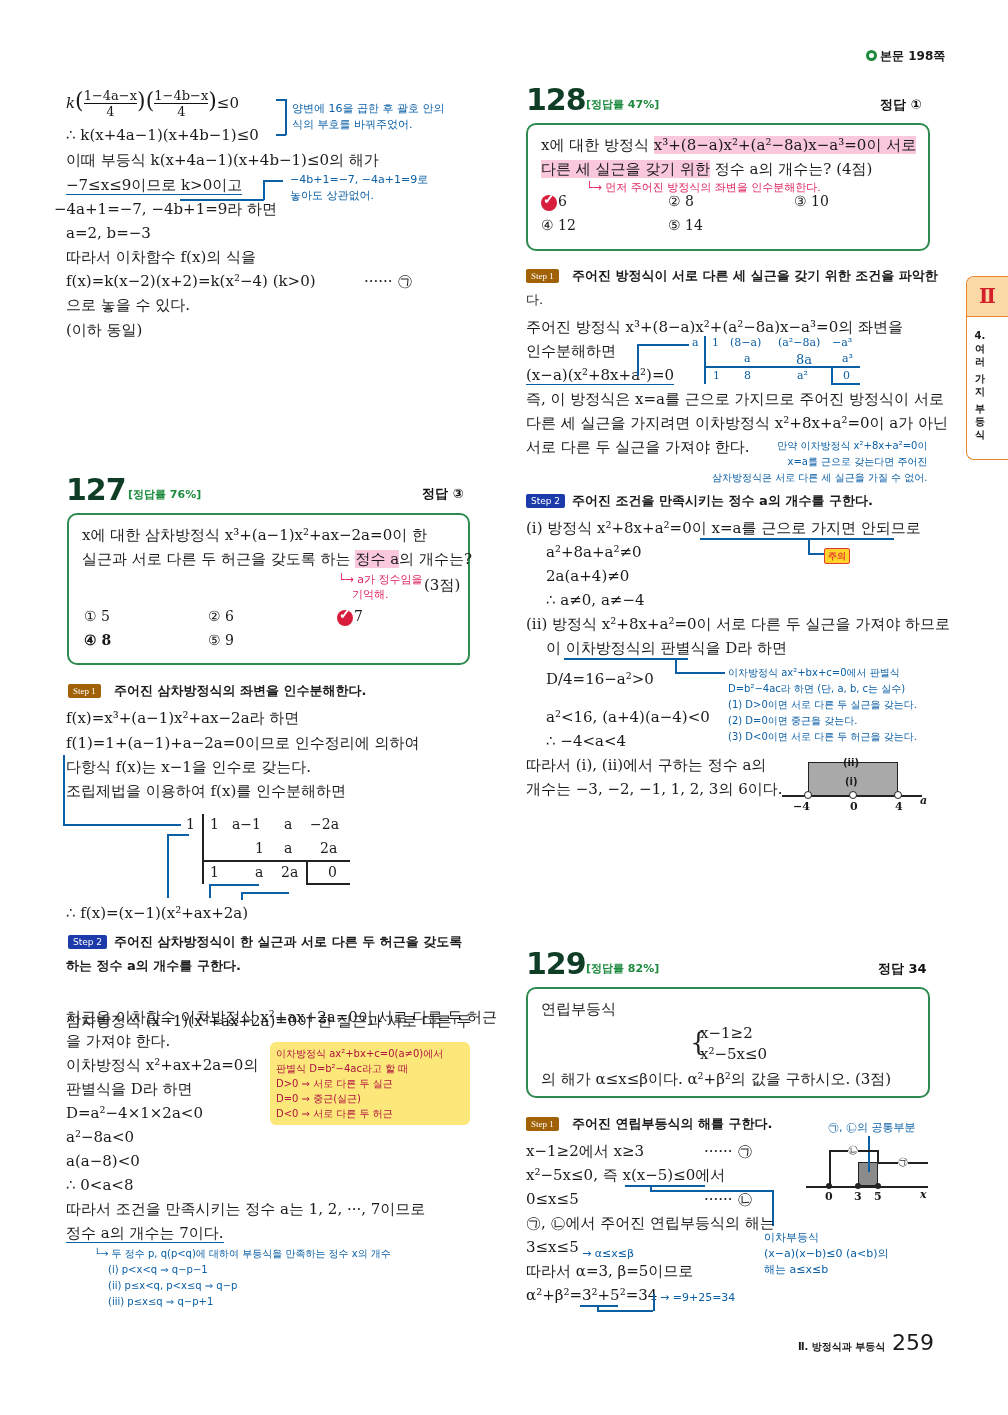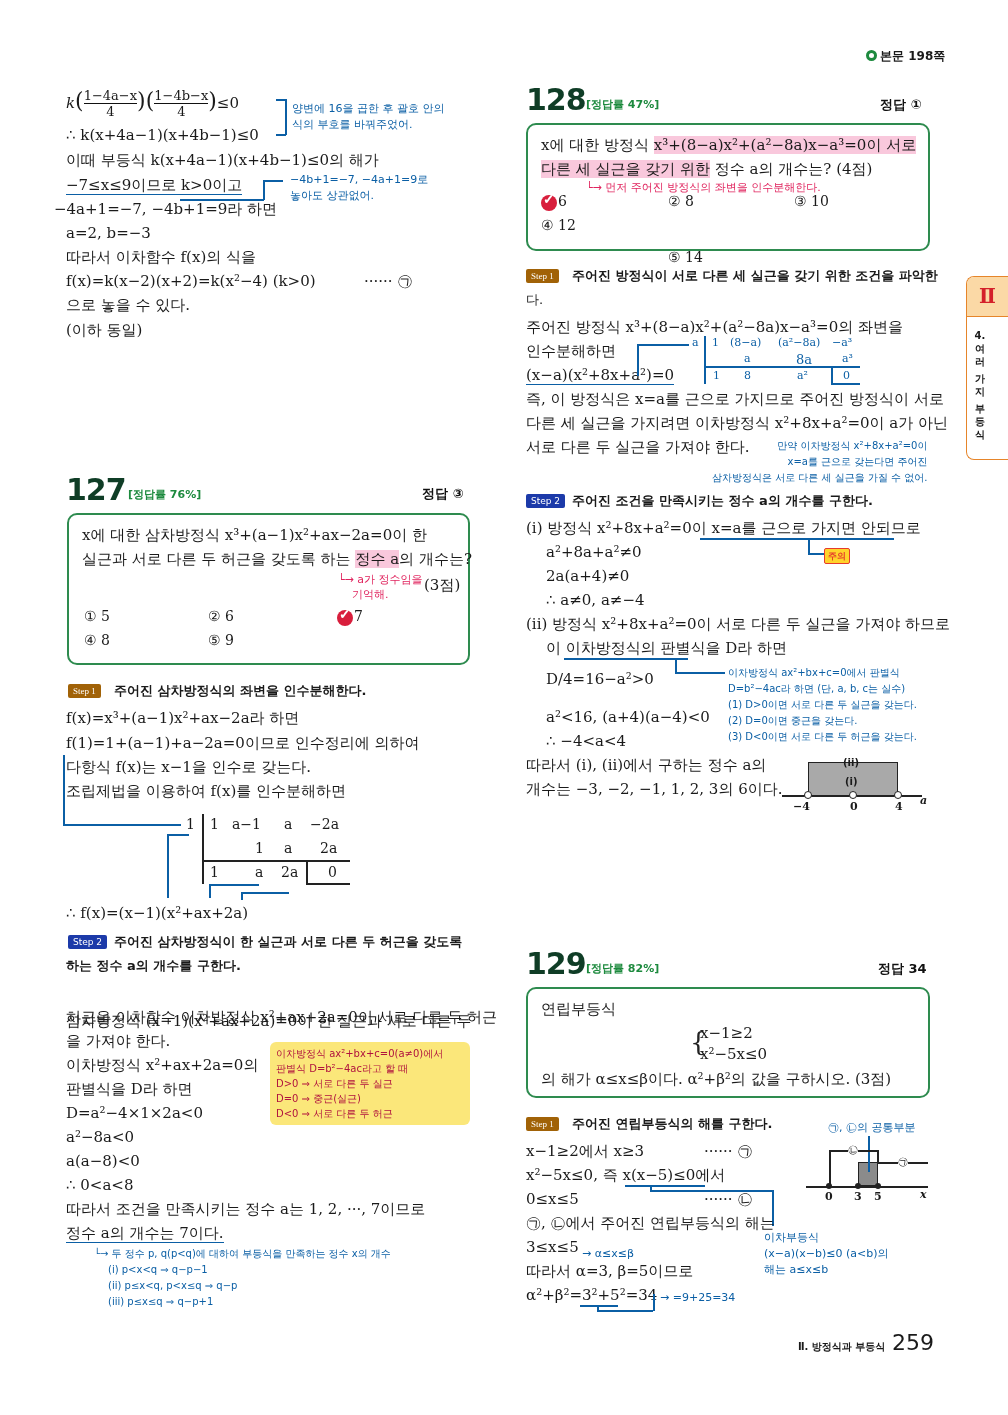--- a/index.html
+++ b/index.html
@@ -80,21 +80,21 @@
 
   <div class="qbox" style="left:67px;top:513px;width:403px;height:152px;"></div>
   <div class="line" style="left:82px;top:524px;">x에 대한 삼차방정식 x³+(a−1)x²+ax−2a=0이 한</div>
   <div class="line" style="left:82px;top:548px;"><span>실근과 서로 다른 두 허근을 갖도록 하는 </span><span class="hl-pink">정수 a</span><span>의 개수는?</span></div>
   <div class="pink-note" style="left:338px;top:572px;">└→ <span>a가 정수임을</span><br>&nbsp;&nbsp;&nbsp;&nbsp;<span>기억해.</span></div>
   <div class="line" style="left:424px;top:574px;">(3점)</div>
   <div class="choice" style="left:84px;top:608px;">① 5</div>
   <div class="choice" style="left:208px;top:608px;">② 6</div>
   <div class="check" style="left:337px;top:610px;"></div>
   <div class="choice" style="left:354px;top:608px;">7</div>
-  <div class="choice" style="left:84px;top:632px;">④ 8</div>
+  <div class="choice" style="left:84px;top:632px;font-weight:bold;">④ 8</div>
   <div class="choice" style="left:208px;top:632px;">⑤ 9</div>
 
   <span class="step step1" style="left:68px;top:684px;">Step 1</span>
   <div class="step-title" style="left:114px;top:682px;">주어진 삼차방정식의 좌변을 인수분해한다.</div>
   <div class="line" style="left:66px;top:707px;">f(x)=x³+(a−1)x²+ax−2a라 하면</div>
   <div class="line" style="left:66px;top:732px;">f(1)=1+(a−1)+a−2a=0이므로 인수정리에 의하여</div>
   <div class="line" style="left:66px;top:756px;">다항식 f(x)는 x−1을 인수로 갖는다.</div>
   <div class="line" style="left:66px;top:780px;">조립제법을 이용하여 f(x)를 인수분해하면</div>
 
   <div>
@@ -163,21 +163,21 @@
 
   <div class="qbox" style="left:526px;top:123px;width:404px;height:128px;"></div>
   <div class="line" style="left:541px;top:134px;"><span>x에 대한 방정식 </span><span class="hl-pink">x³+(8−a)x²+(a²−8a)x−a³=0이 서로</span></div>
   <div class="line" style="left:541px;top:158px;"><span class="hl-pink">다른 세 실근을 갖기 위한</span><span> 정수 a의 개수는? (4점)</span></div>
   <div class="pink-note" style="left:586px;top:180px;">└→ <span>먼저 주어진 방정식의 좌변을 인수분해한다.</span></div>
   <div class="check" style="left:541px;top:195px;"></div>
   <div class="choice" style="left:558px;top:193px;">6</div>
   <div class="choice" style="left:668px;top:193px;">② 8</div>
   <div class="choice" style="left:794px;top:193px;">③ 10</div>
   <div class="choice" style="left:541px;top:217px;">④ 12</div>
-  <div class="choice" style="left:668px;top:217px;margin-top:32px;">⑤ 14</div>
+  <div class="choice" style="left:668px;top:217px;">⑤ 14</div>
 
   <span class="step step1" style="left:526px;top:269px;">Step 1</span>
   <div class="step-title" style="left:572px;top:267px;">주어진 방정식이 서로 다른 세 실근을 갖기 위한 조건을 파악한</div>
   <div class="step-title" style="left:526px;top:291px;font-weight:normal;">다.</div>
   <div class="line" style="left:526px;top:316px;">주어진 방정식 x³+(8−a)x²+(a²−8a)x−a³=0의 좌변을</div>
   <div class="line" style="left:526px;top:340px;">인수분해하면</div>
   <div class="line" style="left:526px;top:364px;"><span class="ul">(x−a)(x²+8x+a²)=0</span></div>
   <div class="line" style="left:526px;top:388px;">즉, 이 방정식은 x=a를 근으로 가지므로 주어진 방정식이 서로</div>
   <div class="line" style="left:526px;top:412px;">다른 세 실근을 가지려면 이차방정식 x²+8x+a²=0이 a가 아닌</div>
   <div class="line" style="left:526px;top:436px;">서로 다른 두 실근을 가져야 한다.</div>

